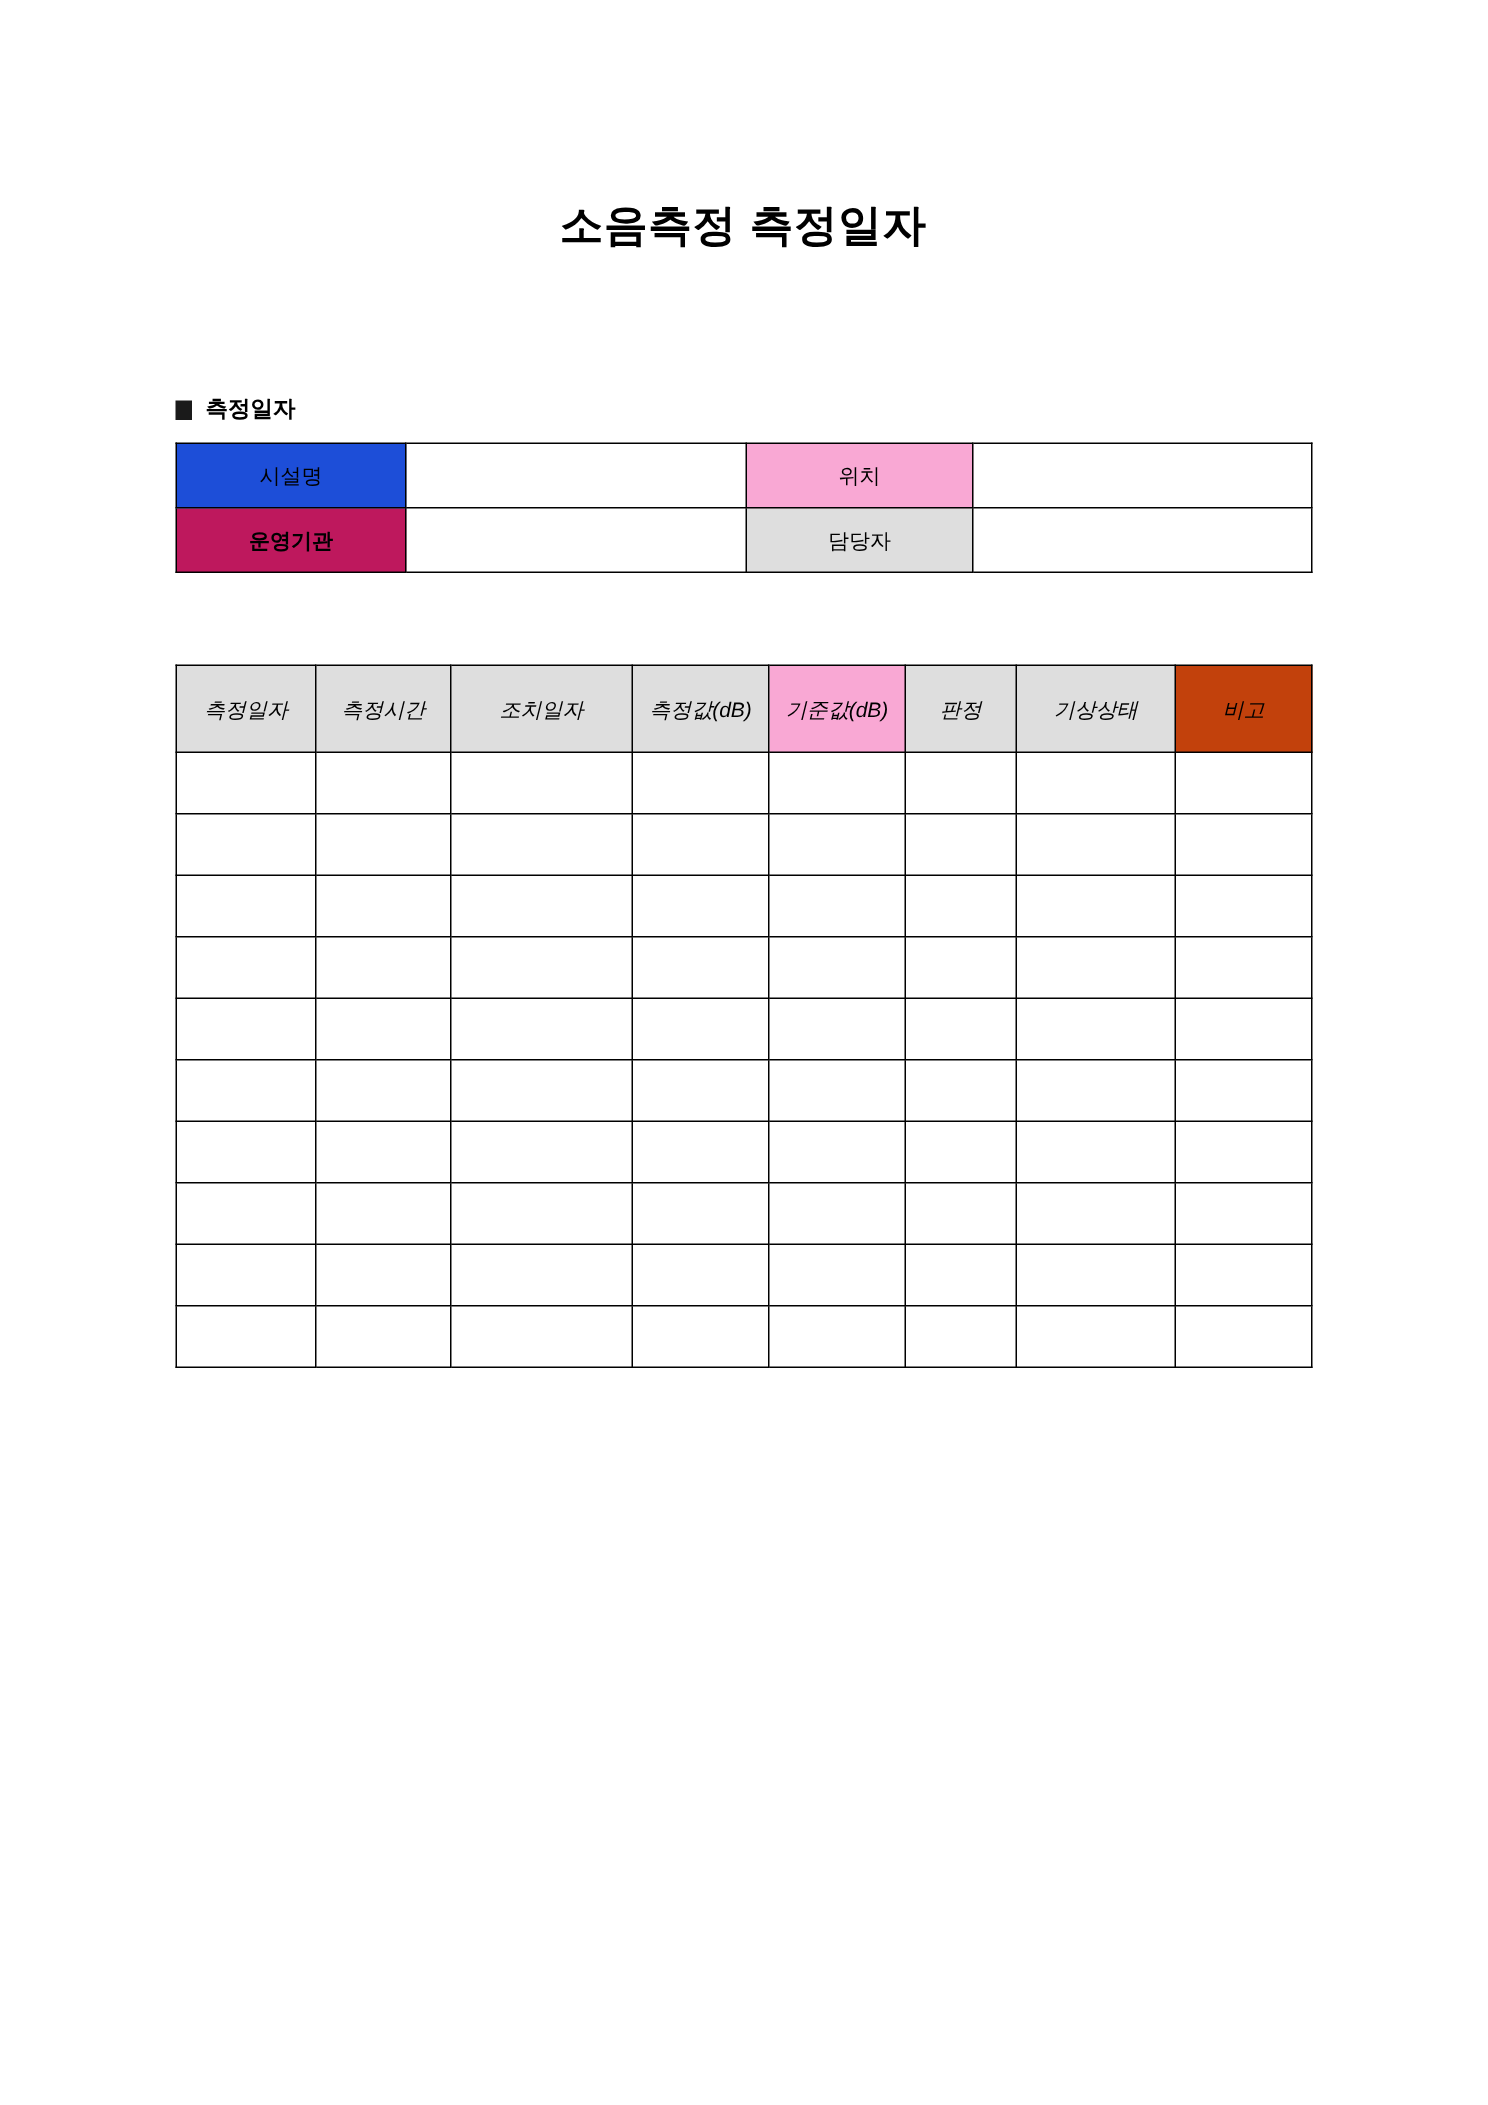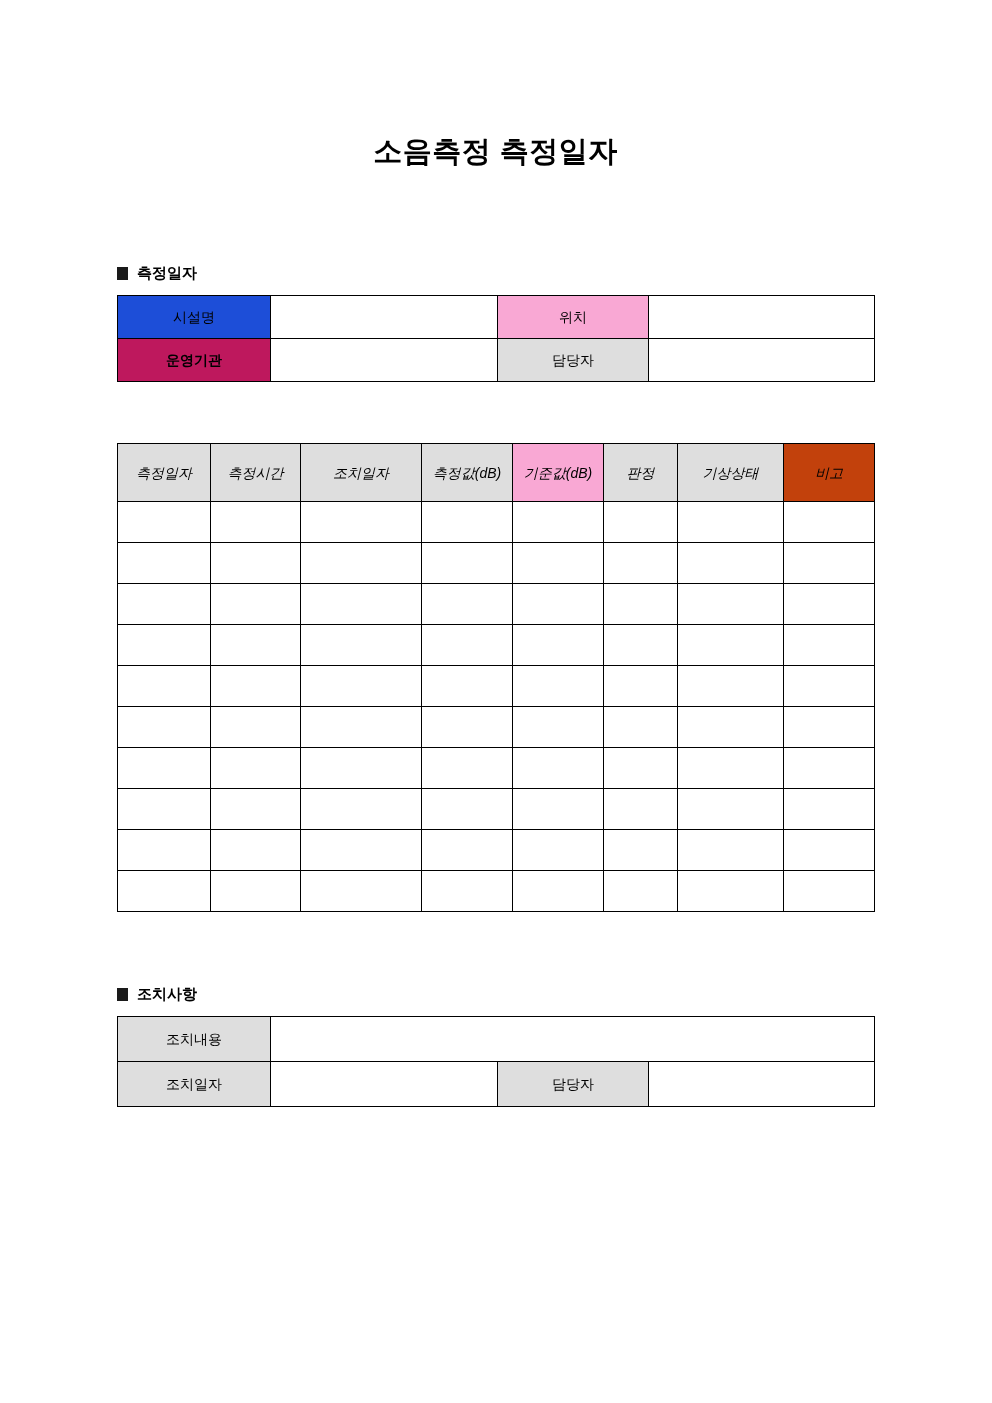--- a/index.html
+++ b/index.html
@@ -281,43 +281,14 @@
               <td style="border-color: rgb(0, 0, 0);"></td>
               <td style="border-color: rgb(0, 0, 0);"></td>
               <td style="border-color: rgb(0, 0, 0);"></td>
               <td style="border-color: rgb(0, 0, 0);"></td>
             </tr>
           </tbody>
       </table>
     </div>
   </div>
 
-  <div class="section block-action">
-    <div class="section-heading">
-      <span class="bullet"></span>
-      <span>조치사항</span>
-    </div>
-
-    <div class="tbl-wrap">
-      <table class="grid" id="action-table" style="border-color: rgb(0, 0, 0);">
-        <colgroup>
-          <col class="a1">
-            <col class="a2">
-            <col class="a3">
-            <col class="a4">
-        </colgroup>
-        <tbody>
-          <tr>
-            <td class="lbl" style="background: rgb(222, 222, 222); border-color: rgb(0, 0, 0);">조치내용</td>
-            <td colspan="3" style="border-color: rgb(0, 0, 0);"></td>
-          </tr>
-          <tr>
-            <td class="lbl" style="background: rgb(222, 222, 222); border-color: rgb(0, 0, 0);">조치일자</td>
-            <td style="border-color: rgb(0, 0, 0);"></td>
-            <td class="lbl" style="background: rgb(222, 222, 222); border-color: rgb(0, 0, 0);">담당자</td>
-            <td style="border-color: rgb(0, 0, 0);"></td>
-          </tr>
-        </tbody>
-      </table>
-    </div>
-  </div>
 
 </div>
 
 </body></html>

